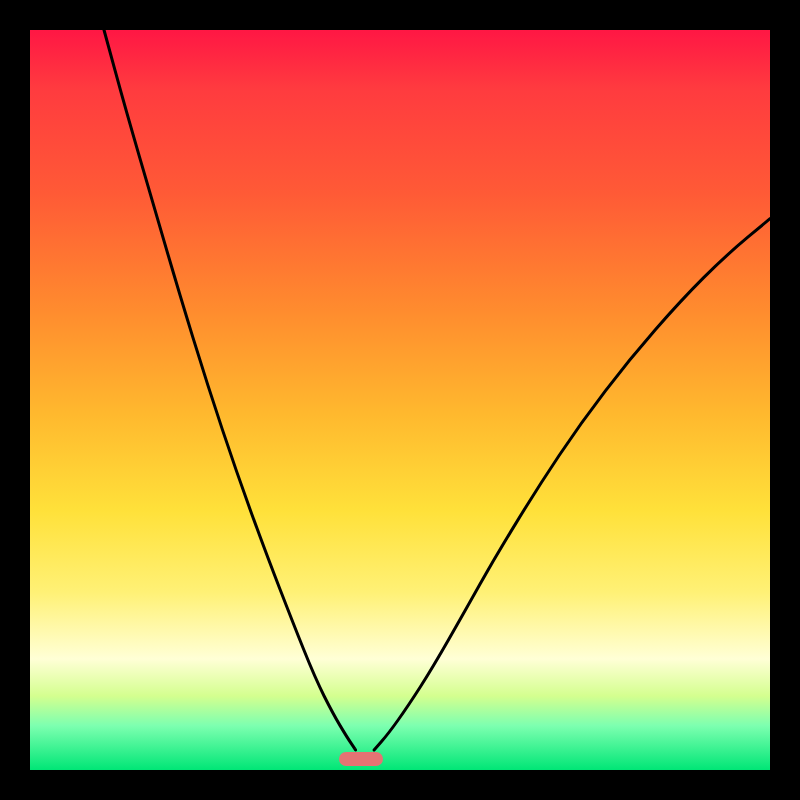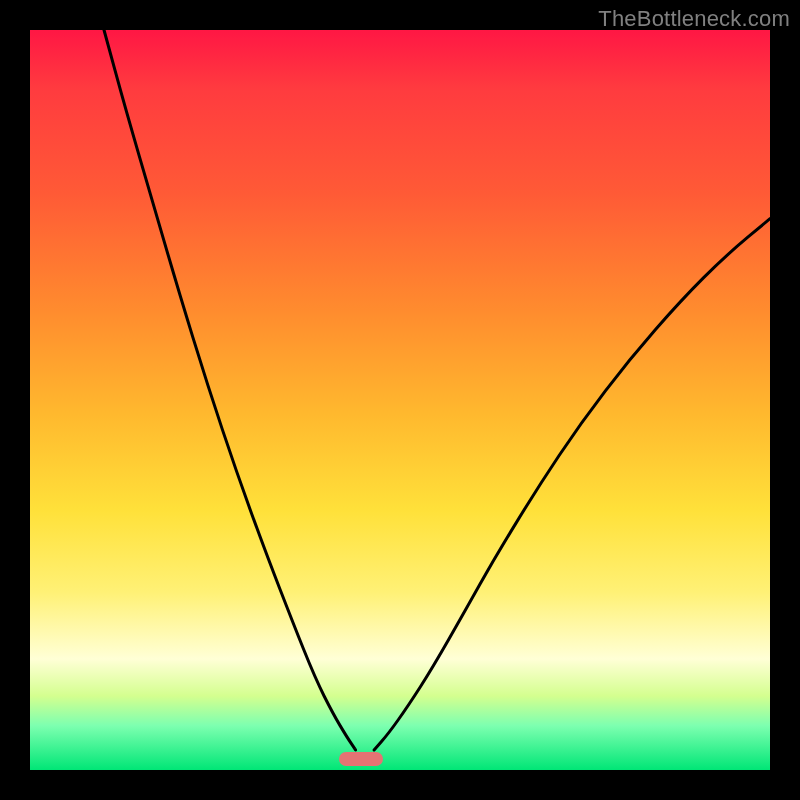--- a/index.html
+++ b/index.html
@@ -60,21 +60,20 @@
     position: absolute;
     background: #e57373;
     border-radius: 8px;
   }
 </style>
 </head>
 <body>
 
 <div class="frame">
 
-  <div class="watermark">TheBottleneck.com</div>
 
   <div class="plot-area">
     <svg class="curves" viewBox="0 0 740 740" preserveAspectRatio="none">
       <path fill="none" stroke="#000" stroke-width="3" stroke-linecap="round" d="M 74.0 0.0 Q 74.0 0.0 85.1 40.7 Q 96.2 81.4 109.2 125.8 Q 122.1 170.2 135.1 214.6 Q 148.0 259.0 162.8 307.1 Q 177.6 355.2 192.4 399.6 Q 207.2 444.0 222.0 484.7 Q 236.8 525.4 249.8 558.7 Q 262.7 592.0 273.8 619.8 Q 284.9 647.5 294.1 666.0 Q 303.4 684.5 310.1 695.6 Q 316.7 706.7 321.2 713.4 T 325.6 720.0"></path>
       <path fill="none" stroke="#000" stroke-width="3" stroke-linecap="round" d="M 344.1 720.0 Q 344.1 720.0 351.5 711.5 Q 358.9 703.0 368.1 690.0 Q 377.4 677.1 390.4 656.8 Q 403.3 636.4 418.1 610.5 Q 432.9 584.6 449.5 555.0 Q 466.2 525.4 486.6 492.1 Q 506.9 458.8 529.1 425.5 Q 551.3 392.2 575.4 360.8 Q 599.4 329.3 625.3 299.7 Q 651.2 270.1 673.4 247.9 Q 695.6 225.7 717.8 207.2 T 740.0 188.7"></path>
     </svg>
     <div class="marker" style="left: 308.78px; top: 721.9px; width: 44px; height: 14px;"></div>
   </div>
 
 </div>

